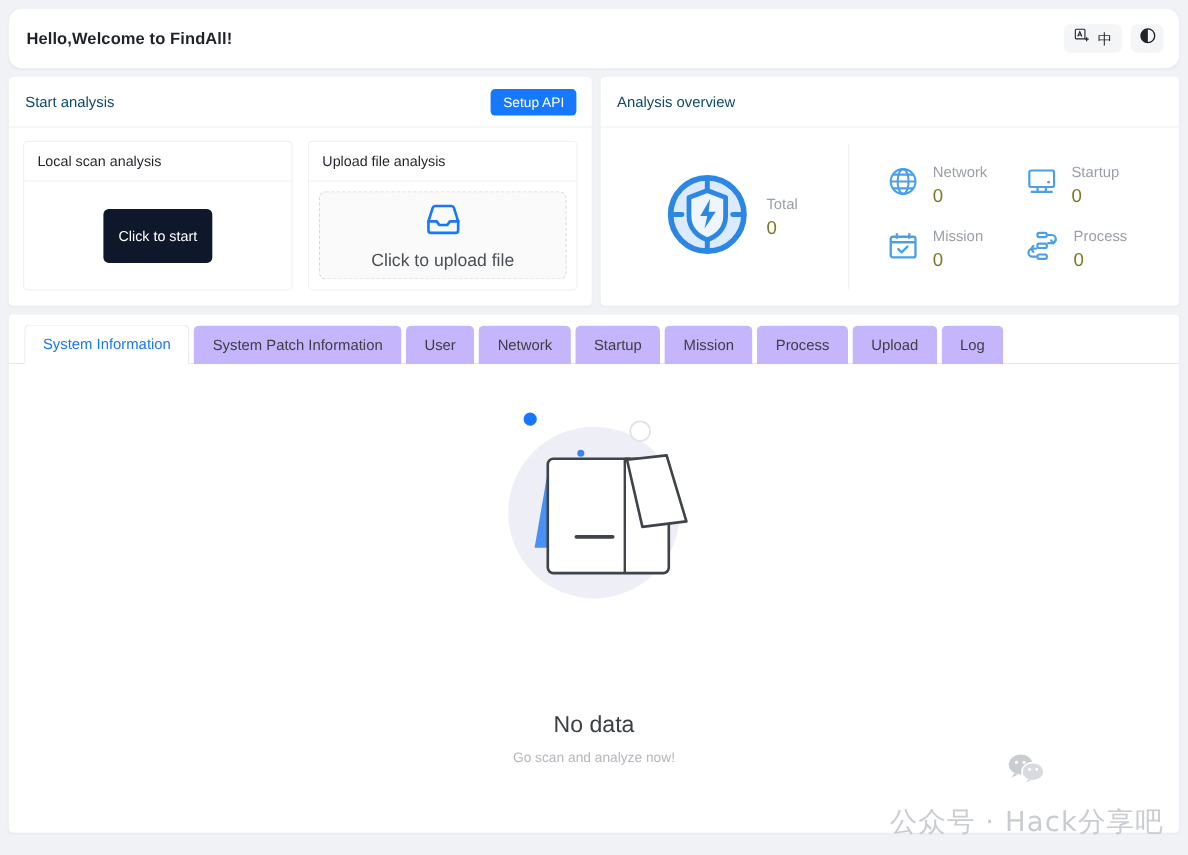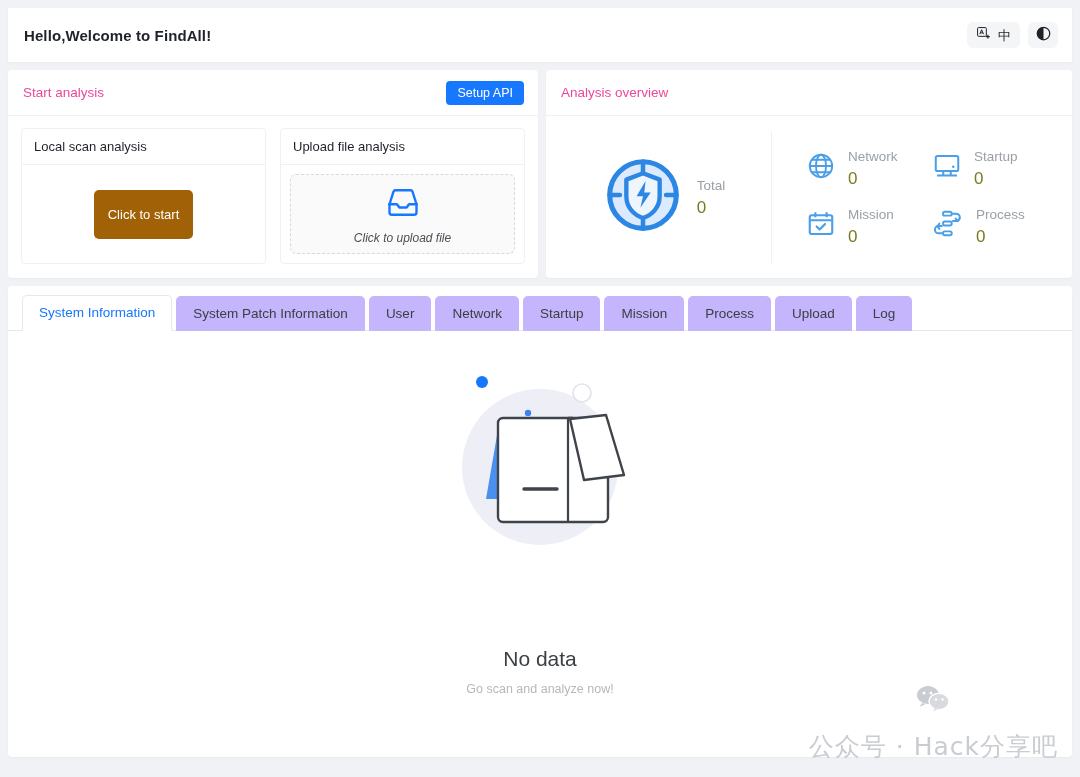--- a/index.html
+++ b/index.html
@@ -8,21 +8,21 @@
     background: #f0f2f5;
     font-family: "Liberation Sans", sans-serif;
     overflow: hidden;
   }
   .page { position: relative; width: 1080px; height: 777px; padding: 8px 8px 0 8px; }
 
   
   .header {
     height: 54px;
     background: #ffffff;
-    border-radius: 0;
+    border-radius: 12px;
     display: flex; align-items: center; justify-content: space-between;
     padding: 0 14px 0 16px;
     box-shadow: 0 1px 2px rgba(0,0,0,.04);
   }
   .greeting { font-size: 15px; font-weight: 700; color: #1f2329; letter-spacing: .1px; }
   .header-tools { display: flex; align-items: center; gap: 8px; }
   .pill {
     background: #f4f5f7; border-radius: 6px; height: 26px;
     display: flex; align-items: center; gap: 7px; padding: 0 9px;
   }
@@ -35,48 +35,48 @@
   
   .top-row { display: flex; gap: 8px; margin-top: 8px; }
   .card { background: #ffffff; border-radius: 4px; box-shadow: 0 1px 2px rgba(0,0,0,.04); }
   .panel-left { width: 530px; height: 208px; display: flex; flex-direction: column; }
   .panel-right { flex: 1; height: 208px; display: flex; flex-direction: column; }
 
   .card-head {
     height: 46px; display: flex; align-items: center; justify-content: space-between;
     padding: 0 14px 0 15px; border-bottom: 1px solid #f0f0f0;
   }
-  .card-title { font-size: 13.5px; color: #ec4899; }
+  .card-title { font-size: 13.5px; color: #0c4a6e; }
   .setup-api {
     background: #1677ff; color: #ffffff; font-size: 12.5px;
     border: none; border-radius: 4px; padding: 5px 11px; cursor: pointer;
     font-family: "Liberation Sans", sans-serif;
   }
 
   .panel-left-body { flex: 1; display: flex; gap: 14px; padding: 12px 13px 14px 13px; }
   .subcard {
     flex: 1; border: 1px solid #f0f0f0; border-radius: 4px;
     display: flex; flex-direction: column; overflow: hidden;
   }
   .subcard-head {
     height: 36px; display: flex; align-items: center; padding: 0 12px;
     border-bottom: 1px solid #f0f0f0; font-size: 13px; color: #1f2329;
   }
   .subcard-body { flex: 1; display: flex; align-items: center; justify-content: center; padding: 9px; }
   .start-btn {
-    background: #a16207; color: #fff; border: none; border-radius: 5px;
+    background: #0f172a; color: #fff; border: none; border-radius: 5px;
     font-size: 13px; padding: 17px 14px; cursor: pointer;
     font-family: "Liberation Sans", sans-serif;
   }
   .dropzone {
     width: 100%; height: 100%; border: 1px dashed #d9d9d9; border-radius: 6px;
     background: #fafafa; display: flex; flex-direction: column;
     align-items: center; justify-content: center; gap: 7px; cursor: pointer;
   }
-  .dropzone-label { font-size: 12px; color: #4a4f55; font-style: italic; }
+  .dropzone-label { font-size: 16px; color: #4a4f55; }
 
   
   .overview-body { flex: 1; display: flex; align-items: center; padding: 0 10px; }
   .total-block {
     width: 216px; display: flex; align-items: center; justify-content: center;
     gap: 13px; border-right: 1px solid #f0f0f0; height: 132px;
   }
   .stat-label { font-size: 13.5px; color: #9aa0a6; line-height: 1.55; }
   .stat-value { font-size: 17px; color: #7a7a22; line-height: 1.25; }
   .total-text { display: flex; flex-direction: column; }

